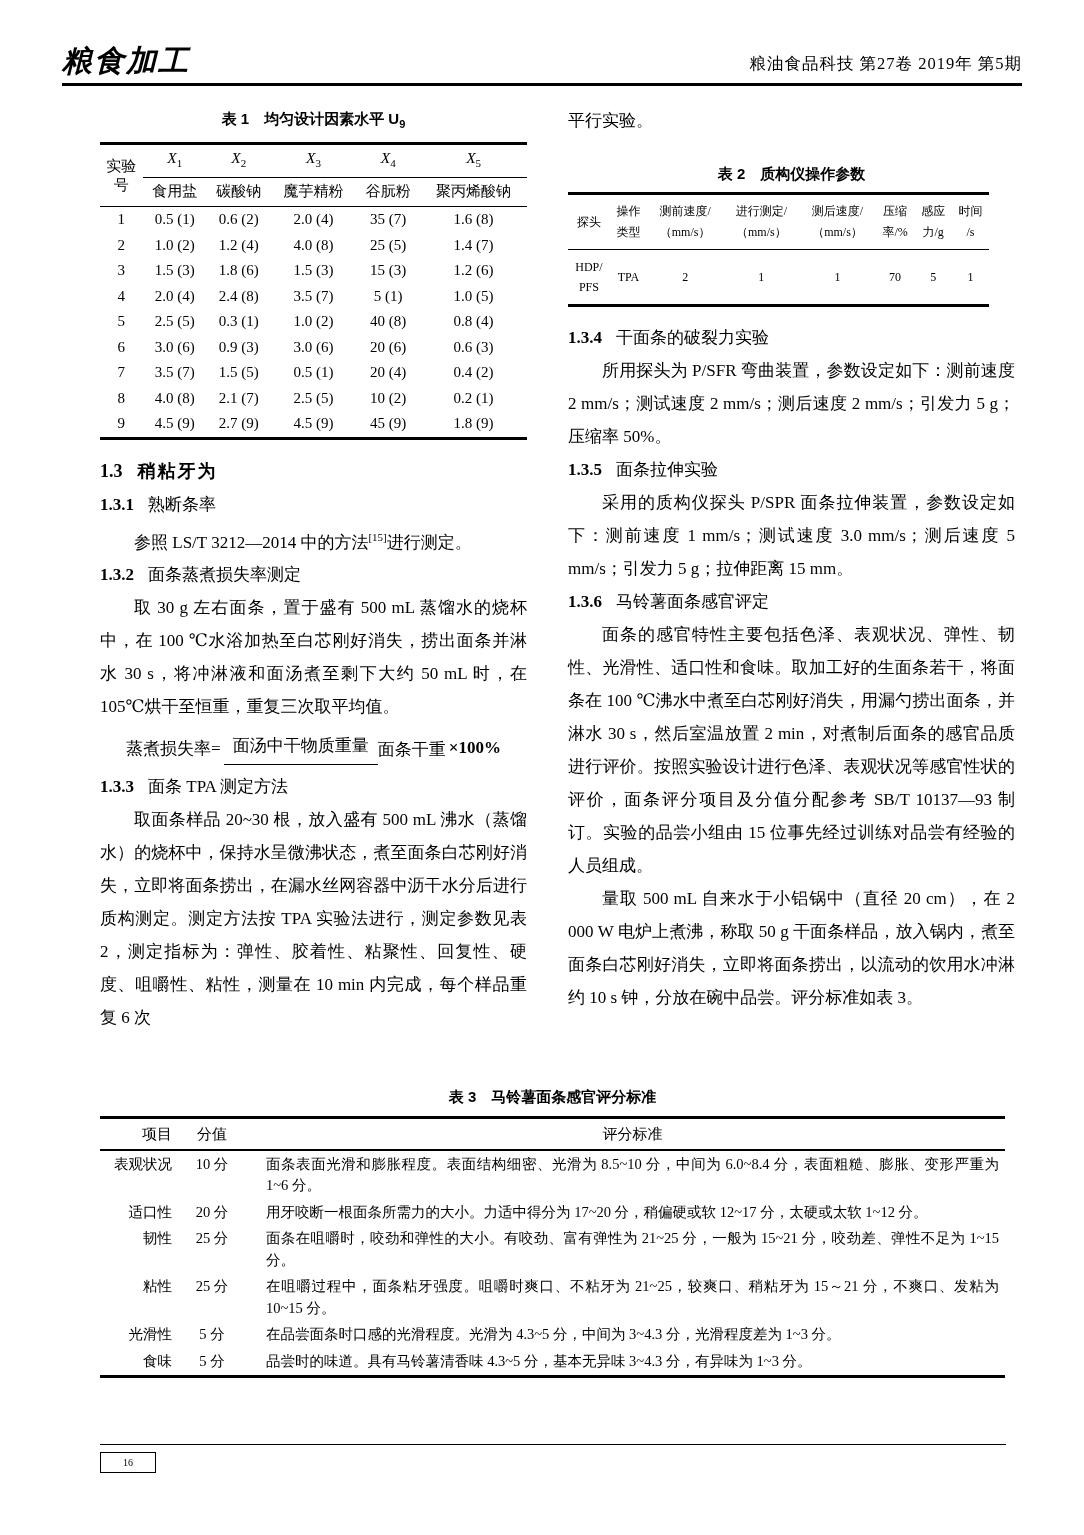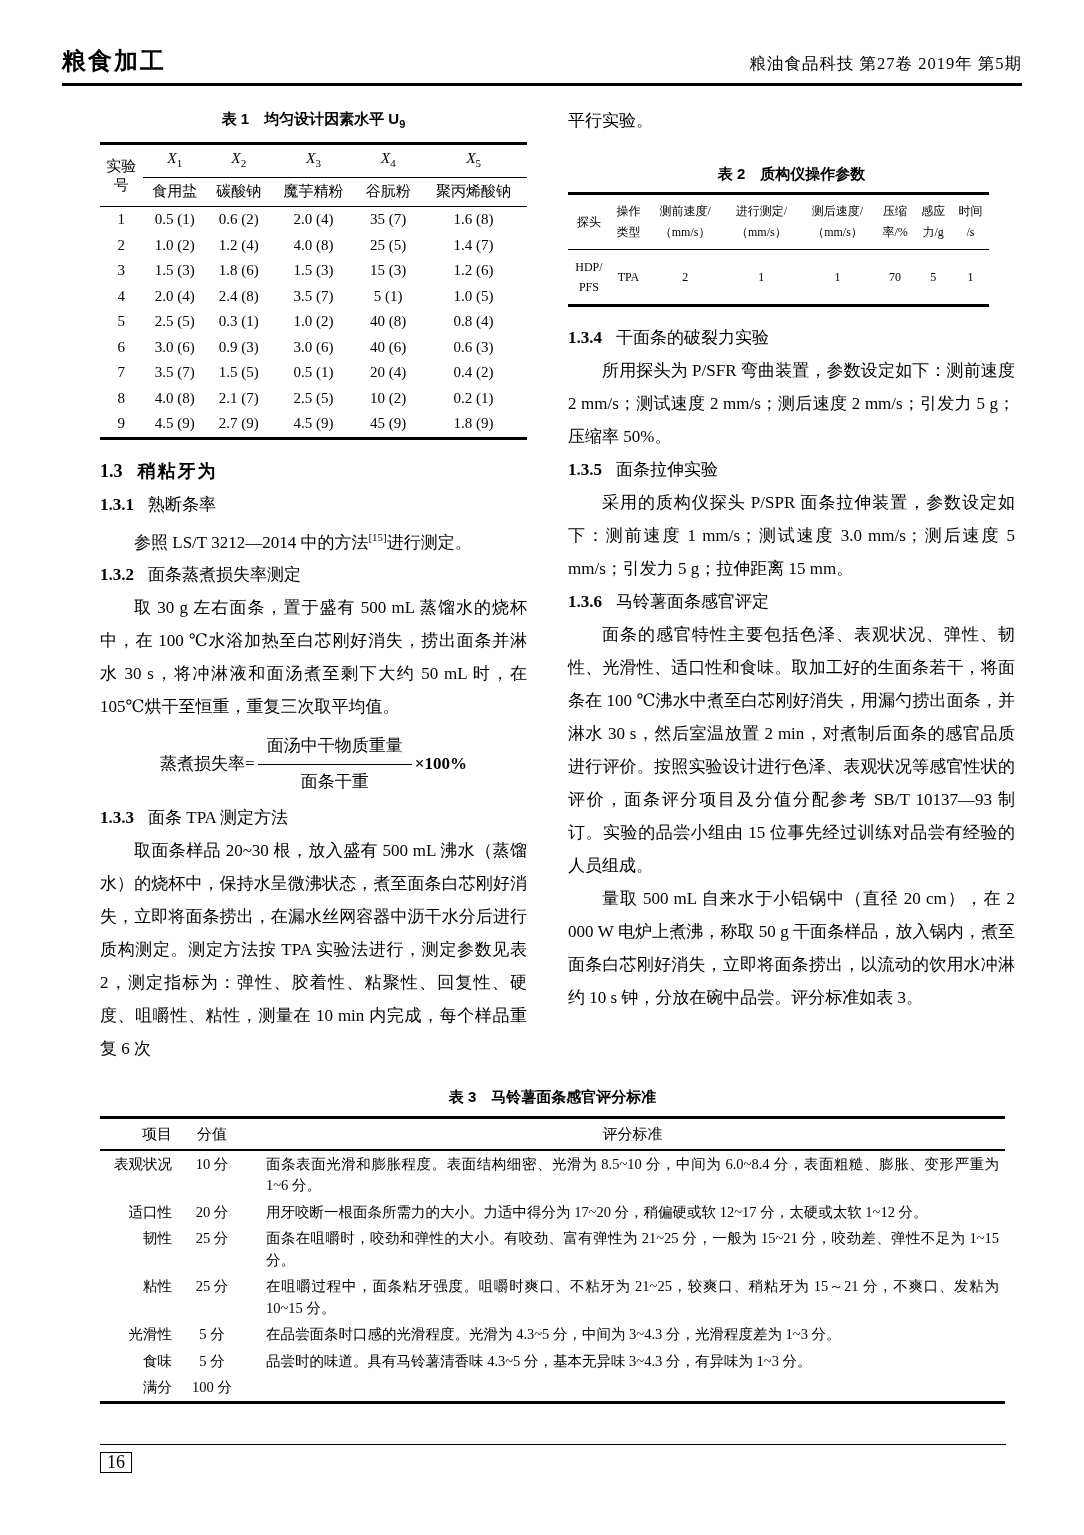--- a/index.html
+++ b/index.html
@@ -4,21 +4,21 @@
 <style>
   html,body{margin:0;padding:0;background:#ffffff;}
   .page{position:relative;width:1084px;height:1535px;background:#fff;color:#000;
         font-family:"Liberation Serif","DejaVu Serif",serif;overflow:hidden;}
 
   
   .header{position:absolute;left:62px;top:48px;width:960px;display:flex;
           justify-content:space-between;align-items:flex-end;
           border-bottom:3px solid #000;padding-bottom:9px;}
   .header-left{font-family:"Liberation Sans","DejaVu Sans",sans-serif;font-weight:bold;
-               font-size:24px;line-height:26px;letter-spacing:2px;}
+               font-size:30px;line-height:26px;letter-spacing:2px;font-style:italic;}
   .header-right{font-size:16.5px;line-height:20px;letter-spacing:1px;}
 
   
   .col{position:absolute;top:104px;}
   .col-left{left:100px;width:427px;}
   .col-right{left:568px;width:447px;}
 
   
   .caption{font-family:"Liberation Sans","DejaVu Sans",sans-serif;font-weight:bold;
            font-size:15px;text-align:center;line-height:22px;}
@@ -42,21 +42,21 @@
   .sec-h2 .h-title{font-family:"Liberation Sans","DejaVu Sans",sans-serif;letter-spacing:2px;}
   .sec-h3{margin:0;font-size:17px;line-height:33px;font-weight:normal;}
   .sec-h3 .h-num{font-weight:bold;margin-right:14px;}
   .para{margin:0;font-size:17px;line-height:33px;text-align:justify;text-indent:2em;}
   .para.noindent{text-indent:0;}
   sup.ref{font-size:11px;}
 
   
   .formula{display:flex;justify-content:center;align-items:center;
            font-size:17px;margin:8px 0 5px;}
-  .frac{display:inline-flex;flex-direction:column;align-items:center;margin:0 3px;}
+  .frac{display:inline-flex;flex-direction:row;align-items:center;margin:0 3px;}
   .frac .fnum{border-bottom:1.5px solid #000;padding:1px 9px 4px;line-height:28px;}
   .frac .fden{padding-top:3px;line-height:28px;}
   .formula .rhs{font-weight:bold;}
 
   
   .t2{width:421px;margin-top:7px;border-collapse:collapse;
       border-top:3px solid #000;border-bottom:3px solid #000;font-size:12px;}
   .t2 th{font-weight:normal;white-space:pre-line;text-align:center;
          border-bottom:1.5px solid #000;padding:6px 1px;line-height:21px;}
   .t2 td{white-space:pre-line;text-align:center;padding:7px 1px;line-height:20px;}
@@ -69,21 +69,21 @@
          padding:4px 0;text-align:center;line-height:22px;}
   .t3 td{padding:2.5px 0;line-height:21.5px;vertical-align:top;}
   .t3 .c-item{text-align:right;width:72px;}
   .t3 .c-score{text-align:center;width:80px;white-space:nowrap;}
   .t3 .c-desc{text-align:justify;padding-left:14px;padding-right:6px;}
 
   
   .footer-rule{position:absolute;left:100px;top:1444px;width:906px;height:0;
                border-top:1.5px solid #000;}
   .page-num{position:absolute;left:100px;top:1452px;border:1.5px solid #000;
-            font-size:18px;line-height:19px;padding:0 6px;}
+            font-size:10px;line-height:19px;padding:0 22px;}
 </style>
 </head>
 <body>
 
 <div class="page">
 
   <div class="header">
     <div class="header-left">粮食加工</div>
     <div class="header-right">粮油食品科技 第27卷 2019年 第5期</div>
   </div>
@@ -149,21 +149,21 @@
             <td>0.3 (1)</td>
             <td>1.0 (2)</td>
             <td>40 (8)</td>
             <td>0.8 (4)</td>
         </tr>
         <tr>
           <td>6</td>
             <td>3.0 (6)</td>
             <td>0.9 (3)</td>
             <td>3.0 (6)</td>
-            <td>40 (6)</td>
+            <td>20 (6)</td>
             <td>0.6 (3)</td>
         </tr>
         <tr>
           <td>7</td>
             <td>3.5 (7)</td>
             <td>1.5 (5)</td>
             <td>0.5 (1)</td>
             <td>20 (4)</td>
             <td>0.4 (2)</td>
         </tr>
@@ -297,25 +297,20 @@
         <tr>
           <td class="c-item">光滑性</td>
           <td class="c-score">5 分</td>
           <td class="c-desc">在品尝面条时口感的光滑程度。光滑为 4.3~5 分，中间为 3~4.3 分，光滑程度差为 1~3 分。</td>
         </tr>
         <tr>
           <td class="c-item">食味</td>
           <td class="c-score">5 分</td>
           <td class="c-desc">品尝时的味道。具有马铃薯清香味 4.3~5 分，基本无异味 3~4.3 分，有异味为 1~3 分。</td>
         </tr>
-        <tr>
-          <td class="c-item">满分</td>
-          <td class="c-score">100 分</td>
-          <td class="c-desc"></td>
-        </tr>
       </tbody>
     </table>
   </div>
 
   <div class="footer-rule"></div>
   <div class="page-num">16</div>
 
 </div>
 
 </body></html>

